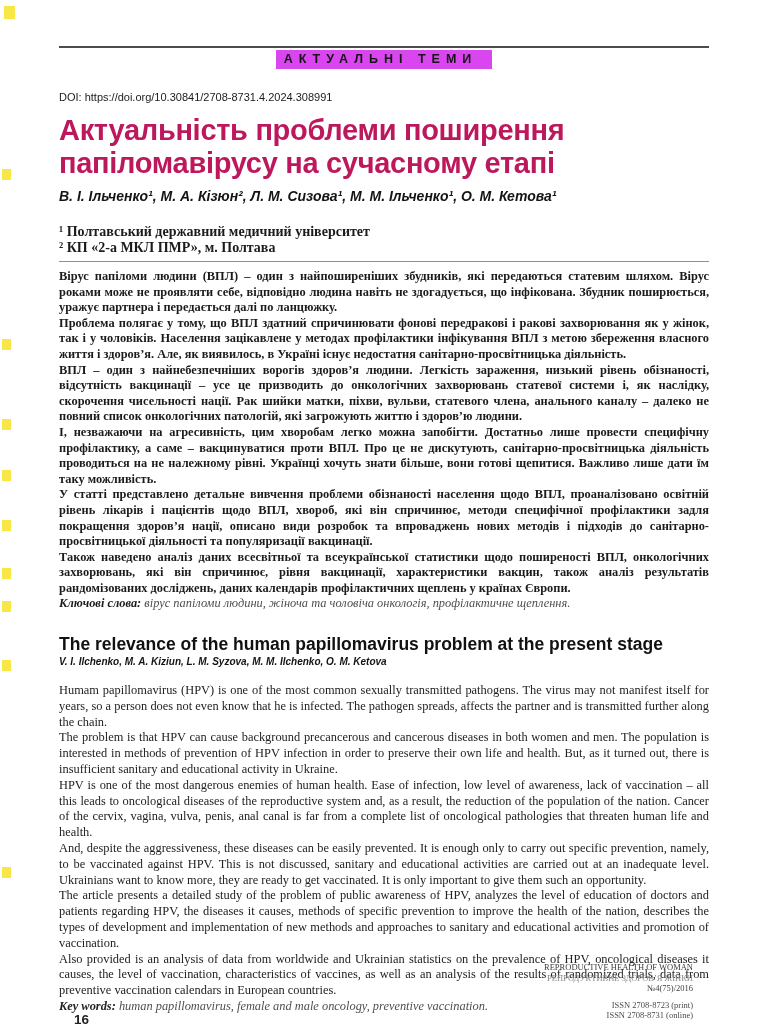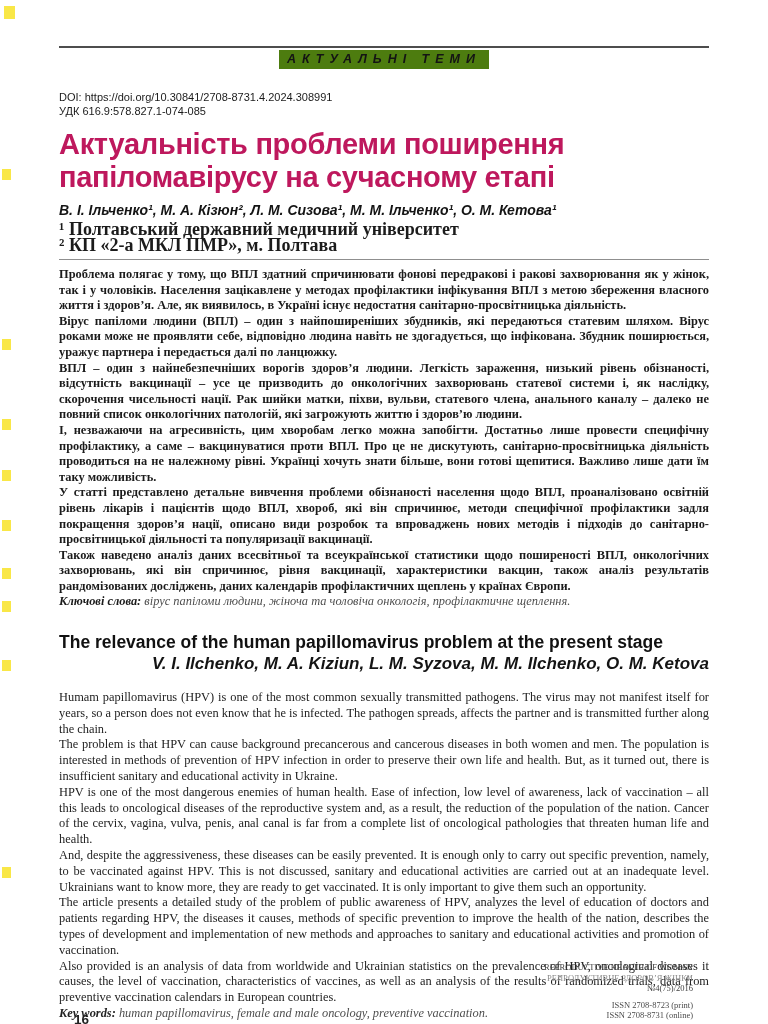--- a/index.html
+++ b/index.html
@@ -8,54 +8,54 @@
     font-family:"Liberation Serif", serif; color:#1b1b1b; overflow:hidden;
   }
   .content { position:absolute; left:59px; top:0; width:650px; }
 
   .top-rule { margin-top:46px; border-top:2px solid #4d4d4d; }
   .section-header {
     text-align:center; margin-top:4px;
     font-family:"Liberation Sans", sans-serif; font-weight:bold;
     font-size:12.5px; letter-spacing:6px; color:#141414;
   }
-  .section-header .hl { background:#4d7c0f; padding:2px 8px 3px 8px;font-style:italic; }
+  .section-header .hl { background:#d946ef; padding:2px 15px 3px 8px; }
 
   .doi-block {
     margin-top:24px; font-family:"Liberation Sans", sans-serif;
     font-size:11px; line-height:14px; color:#1b1b1b;
   }
 
   h1.article-title {
     margin:10px 0 0 0; font-family:"Liberation Sans", sans-serif;
     font-weight:bold; font-size:29px; line-height:33px;
     letter-spacing:-0.3px; color:#be185d;
   }
 
   .authors-ua {
     margin-top:8px; font-family:"Liberation Sans", sans-serif;
     font-weight:bold; font-style:italic; font-size:14px; color:#141414;
   }
-  .affiliations { margin-top:4px; font-weight:bold; font-size:18px; line-height:15.5px; }
+  .affiliations { margin-top:20px; font-weight:bold; font-size:14px; line-height:15.5px; }
 
   .thin-rule { border-top:1.5px solid #8f8f8f; margin-top:6px; }
 
   .abstract-ua { margin-top:7px; }
   .abstract-ua p { margin:0; font-weight:bold; font-size:12.4px; line-height:15.6px; text-align:justify; }
   .kw-line { margin:0; font-size:12.4px; line-height:15.6px; text-align:justify; }
   .kw-label { font-weight:bold; font-style:italic; }
   .kw-value { font-style:italic; font-weight:normal; color:#4f4f4f; }
 
   .en-title {
     margin:22px 0 0 0; font-family:"Liberation Sans", sans-serif;
     font-weight:bold; font-size:17.5px; line-height:20px; color:#111;
   }
   .en-authors {
     margin-top:2px; font-family:"Liberation Sans", sans-serif;
-    font-weight:bold; font-style:italic; font-size:17px; color:#141414;text-align:right;
+    font-weight:bold; font-style:italic; font-size:10px; color:#141414;
   }
 
   .abstract-en { margin-top:16px; }
   .abstract-en p { margin:0; font-size:12.4px; line-height:15.8px; text-align:justify; color:#222; }
 
   .columns { margin-top:14px; display:flex; gap:17px; }
   .col { width:316.5px; font-size:13px; line-height:16px; }
   .col p { margin:0; text-align:justify; }
   .dropcap { float:left; font-size:35px; line-height:28px; padding:1px 4px 0 0; }
 
@@ -93,40 +93,39 @@
   <div class="content">
 
     <div class="top-rule"></div>
 
     <div class="section-header">
       <span class="hl">АКТУАЛЬНІ ТЕМИ</span>
     </div>
 
     <div class="doi-block">
       <div>DOI: https://doi.org/10.30841/2708-8731.4.2024.308991</div>
-      <div>УДК 616.9:578.827.1-074-085</div>
     </div>
 
     <h1 class="article-title">
       <span>Актуальність проблеми поширення</span><br>
       <span>папіломавірусу на сучасному етапі</span>
     </h1>
 
     <div class="authors-ua">В. І. Ільченко¹, М. А. Кізюн², Л. М. Сизова¹, М. М. Ільченко¹, О. М. Кетова¹</div>
 
     <div class="affiliations">
       <div>¹ Полтавський державний медичний університет</div>
       <div>² КП «2-а МКЛ ПМР», м. Полтава</div>
     </div>
 
     <div class="thin-rule"></div>
 
     <div class="abstract-ua">
+      <p>Вірус папіломи людини (ВПЛ) – один з найпоширеніших збудників, які передаються статевим шляхом. Вірус роками може не проявляти себе, відповідно людина навіть не здогадується, що інфікована. Збудник поширюється, уражує партнера і передається далі по ланцюжку.</p>
       <p>Проблема полягає у тому, що ВПЛ здатний спричинювати фонові передракові і ракові захворювання як у жінок, так і у чоловіків. Населення зацікавлене у методах профілактики інфікування ВПЛ з метою збереження власного життя і здоров’я. Але, як виявилось, в Україні існує недостатня санітарно-просвітницька діяльність.</p>
-      <p>Вірус папіломи людини (ВПЛ) – один з найпоширеніших збудників, які передаються статевим шляхом. Вірус роками може не проявляти себе, відповідно людина навіть не здогадується, що інфікована. Збудник поширюється, уражує партнера і передається далі по ланцюжку.</p>
       <p>ВПЛ – один з найнебезпечніших ворогів здоров’я людини. Легкість зараження, низький рівень обізнаності, відсутність вакцинації – усе це призводить до онкологічних захворювань статевої системи і, як наслідку, скорочення чисельності нації. Рак шийки матки, піхви, вульви, статевого члена, анального каналу – далеко не повний список онкологічних патологій, які загрожують життю і здоров’ю людини.</p>
       <p>І, незважаючи на агресивність, цим хворобам легко можна запобігти. Достатньо лише провести специфічну профілактику, а саме – вакцинуватися проти ВПЛ. Про це не дискутують, санітарно-просвітницька діяльність проводиться на не належному рівні. Українці хочуть знати більше, вони готові щепитися. Важливо лише дати їм таку можливість.</p>
       <p>У статті представлено детальне вивчення проблеми обізнаності населення щодо ВПЛ, проаналізовано освітній рівень лікарів і пацієнтів щодо ВПЛ, хвороб, які він спричинює, методи специфічної профілактики задля покращення здоров’я нації, описано види розробок та впроваджень нових методів і підходів до санітарно-просвітницької діяльності та популяризації вакцинації.</p>
       <p>Також наведено аналіз даних всесвітньої та всеукраїнської статистики щодо поширеності ВПЛ, онкологічних захворювань, які він спричинює, рівня вакцинації, характеристики вакцин, також аналіз результатів рандомізованих досліджень, даних календарів профілактичних щеплень у країнах Європи.</p>
       <p class="kw-line"><span class="kw-label">Ключові слова: </span><span class="kw-value">вірус папіломи людини, жіноча та чоловіча онкологія, профілактичне щеплення.</span></p>
     </div>
 
     <h2 class="en-title">The relevance of the human papillomavirus problem at the present stage</h2>
     <div class="en-authors">V. I. Ilchenko, M. A. Kiziun, L. M. Syzova, M. M. Ilchenko, O. M. Ketova</div>
 

